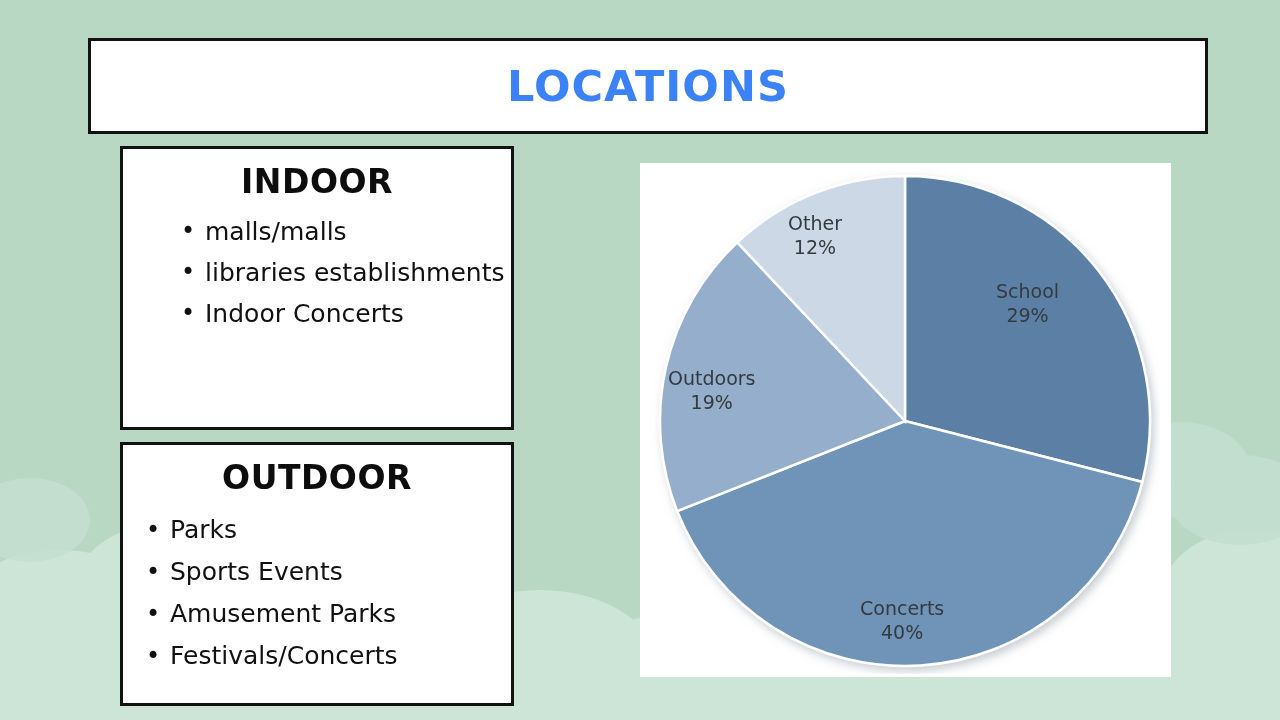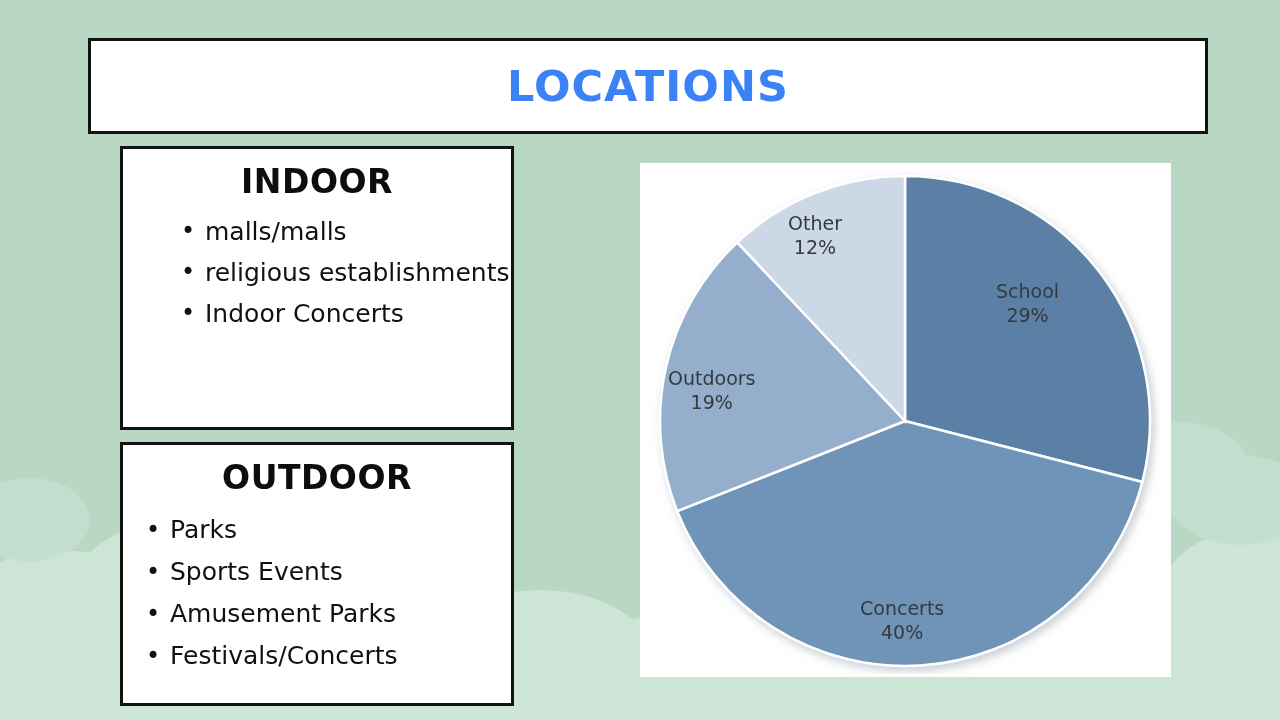--- a/index.html
+++ b/index.html
@@ -165,21 +165,21 @@
   </svg>
 
   <div id="title-box">
     <div id="title-text">LOCATIONS</div>
   </div>
 
   <div class="panel" id="indoor-panel">
     <div class="panel-heading">INDOOR</div>
     <ul class="panel-list">
       <li>malls/malls</li>
-      <li>religious establishments</li>
+      <li>libraries establishments</li>
       <li>Indoor Concerts</li>
     </ul>
   </div>
 
   <div class="panel" id="outdoor-panel">
     <div class="panel-heading">OUTDOOR</div>
     <ul class="panel-list">
       <li>Parks</li>
       <li>Sports Events</li>
       <li>Amusement Parks</li>

